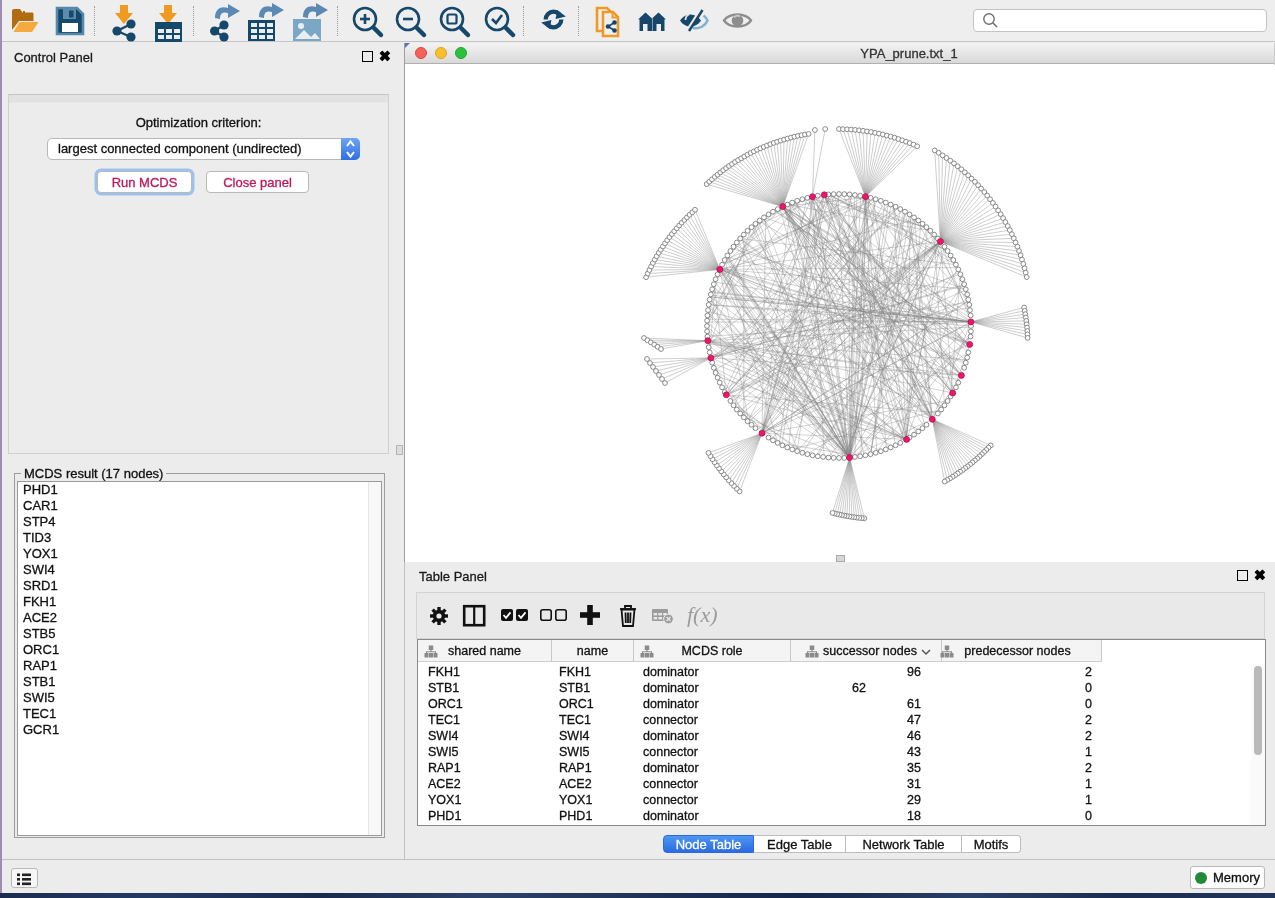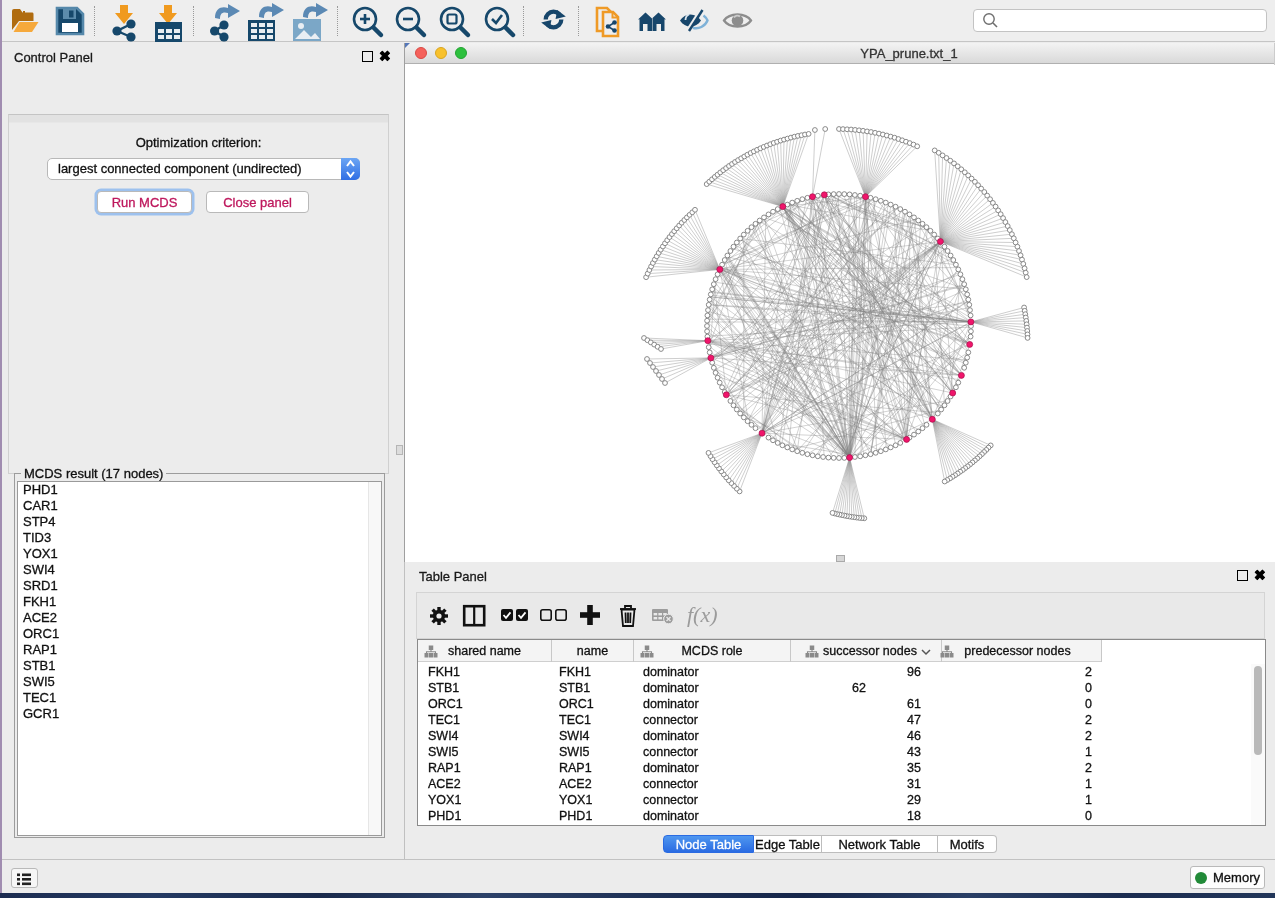--- a/index.html
+++ b/index.html
@@ -16,21 +16,21 @@
 
 #cpanel { left:2px; top:43px; width:393px; height:816px; background:#ececec; }
 #cp-title { position:absolute; left:12px; top:7px; font-size:13px; color:#1a1a1a; }
 .wbox { position:absolute; width:11px; height:11px; border:1.5px solid #000; }
 .wx { position:absolute; font-size:14px; font-weight:bold; color:#000; line-height:11px; }
 .tabs { position:absolute; display:flex; }
 .tab { height:21px; background:#fff; border:1px solid #c2c2c2; border-left:none; font-size:13px; color:#111; display:flex; align-items:center; justify-content:center; }
 .tab.first { border-left:1px solid #c2c2c2; border-radius:4px 0 0 4px; }
 .tab.last { border-radius:0 4px 4px 0; }
 .tab.sel { background:linear-gradient(#559bef,#2a6be2); color:#fff; border-color:#2a6be2; }
-#cp-content { position:absolute; left:6px; top:51px; width:381px; height:360px; background:linear-gradient(#e2e2e2 0,#e2e2e2 7px,#ececec 8px); border:1px solid #d0d0d0; border-top:1px solid #c4c4c4;margin-top:20px; }
+#cp-content { position:absolute; left:6px; top:51px; width:381px; height:360px; background:linear-gradient(#e2e2e2 0,#e2e2e2 7px,#ececec 8px); border:1px solid #d0d0d0; border-top:1px solid #c4c4c4; }
 #opt-label { position:absolute; left:0; top:20px; width:100%; text-align:center; font-size:13px; color:#111; }
 #dropdown { position:absolute; left:38px; top:43px; width:313px; height:22px; background:#fff; border:1px solid #b8b8b8; border-radius:5px; font-size:13px; color:#111; line-height:20px; padding-left:10px; }
 #dd-btn { position:absolute; right:-1px; top:-1px; width:19px; height:22px; border-radius:0 5px 5px 0; background:linear-gradient(#6ca6f4,#2f6ee4); }
 .btn { position:absolute; height:22px; background:#fff; border:1px solid #b9b9b9; border-radius:4px; font-size:13px; color:#be185d; display:flex; align-items:center; justify-content:center; }
 #btn-run { left:88px; top:76px; width:95px; box-shadow:0 0 0 2.5px #9dc1ee; }
 #btn-close { left:197px; top:76px; width:103px; }
 #fieldset { position:absolute; left:12px; top:430px; width:371px; height:365px; border:1px solid #9c9c9c; }
 #fs-legend { position:absolute; left:6px; top:-8px; background:#ececec; padding:0 3px; font-size:13px; color:#111; }
 #listbox { position:absolute; left:2px; top:7px; width:365px; height:355px; background:#fff; border:1px solid #9a9a9a; overflow:hidden; }
 #listbox .li { height:16px; line-height:16px; font-size:13px; color:#111; padding-left:5px; }
@@ -248,20 +248,21 @@
       <div id="listbox">
         <div class="li">PHD1</div>
           <div class="li">CAR1</div>
           <div class="li">STP4</div>
           <div class="li">TID3</div>
           <div class="li">YOX1</div>
           <div class="li">SWI4</div>
           <div class="li">SRD1</div>
           <div class="li">FKH1</div>
           <div class="li">ACE2</div>
+          <div class="li">STB5</div>
           <div class="li">ORC1</div>
           <div class="li">RAP1</div>
           <div class="li">STB1</div>
           <div class="li">SWI5</div>
           <div class="li">TEC1</div>
           <div class="li">GCR1</div>
         <div id="lb-scroll"></div>
       </div>
     </div>
   </div>
@@ -1312,21 +1313,21 @@
           <span class="td" style="left:225px">dominator</span>
           <span class="td" style="left:427px;width:76px;text-align:right">18</span>
           <span class="td" style="left:598px;width:76px;text-align:right">0</span>
         </div>
       <div id="tbl-scroll">
           <div id="tbl-thumb"></div>
         </div>
     </div>
     <div id="tp-tabs">
       <div class="btab first sel" style="width:91px">Node Table</div>
-      <div class="btab" style="width:68px">Edge Table</div>
+      <div class="btab" style="width:92px">Edge Table</div>
       <div class="btab" style="width:116px">Network Table</div>
       <div class="btab last" style="width:59px">Motifs</div>
     </div>
   </div>
 
   <div class="abs" id="statusbar">
     <div id="sb-list">
       <svg width="22" height="18" style="position:absolute;left:1px;top:1px">
         <g fill="#222">
             <rect x="4" y="3.5" width="3" height="2.6"></rect>

